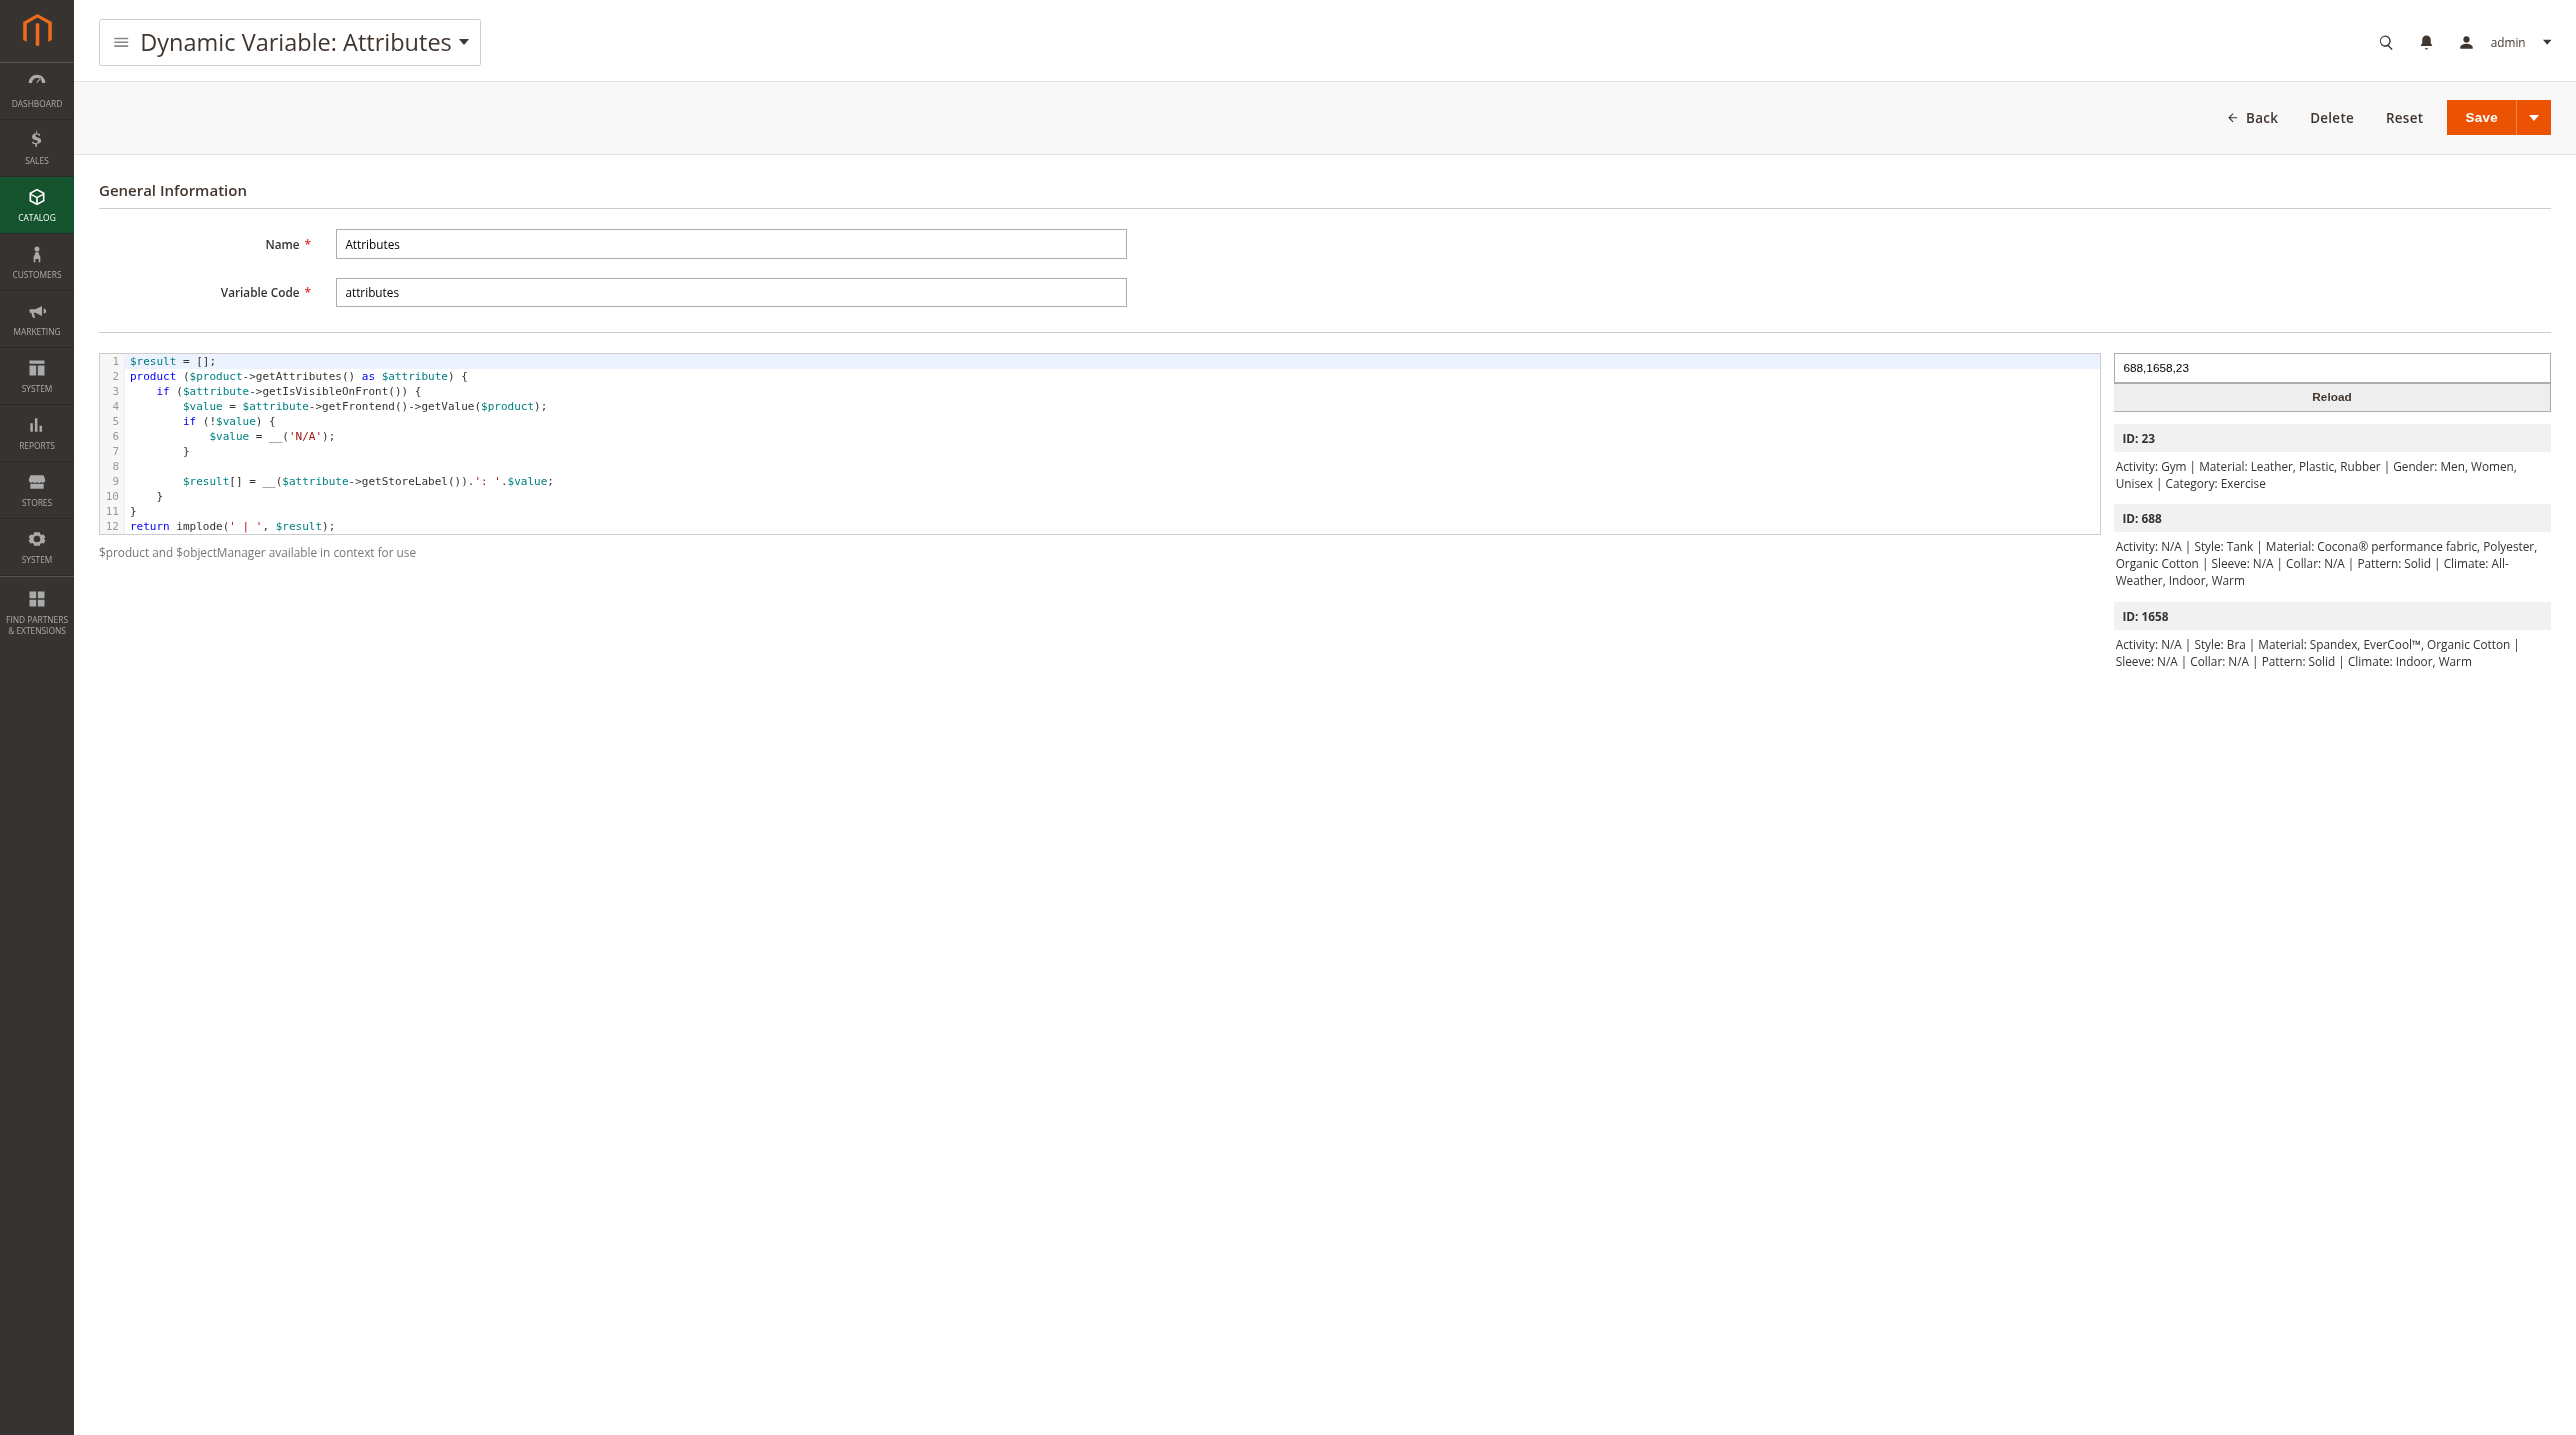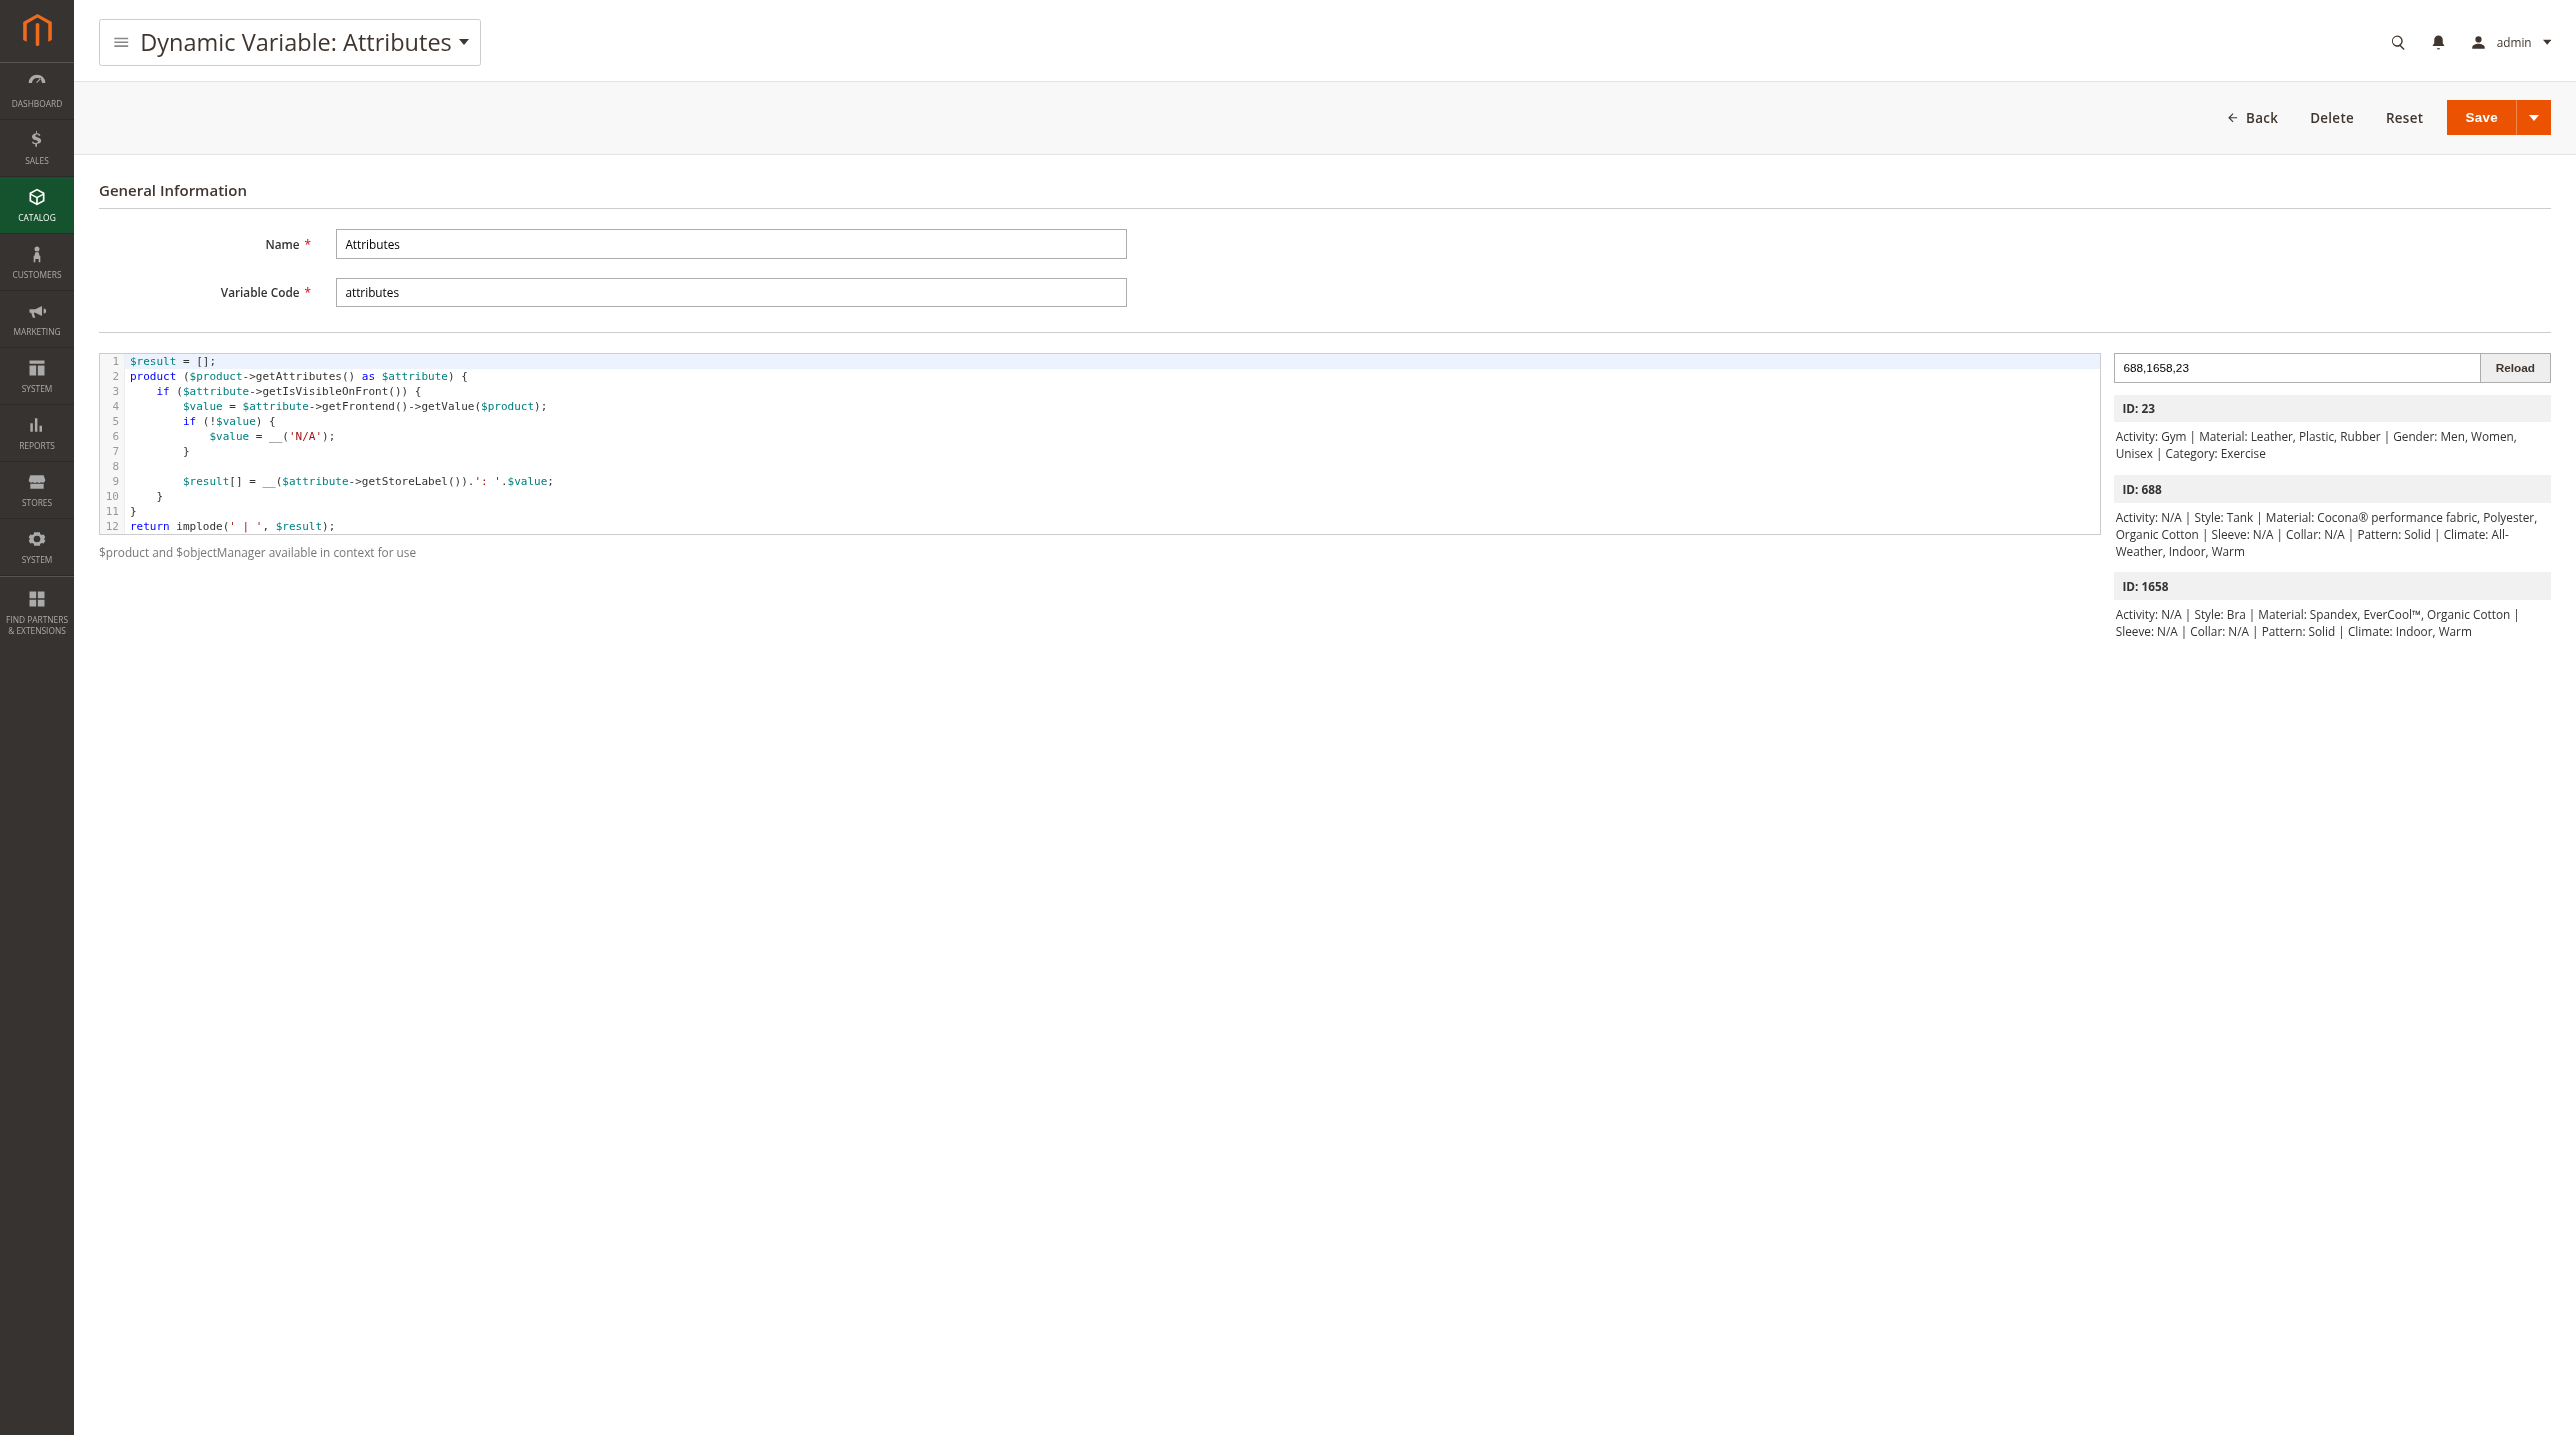--- a/index.html
+++ b/index.html
@@ -14,21 +14,21 @@
 .sidebar-item.last{border-top:0.8px solid #555;border-bottom:none;padding:11.8px 3.4px;}
 .main{flex:1;display:flex;flex-direction:column;}
 .header{display:flex;align-items:center;padding:18.5px 25px 15px;}
 .title-wrap{display:flex;align-items:center;border:0.8px solid #ccc;border-radius:2.5px;padding:6.7px 11.8px;}
 .title-wrap svg.ham{width:18.5px;height:18.5px;fill:#888;margin-right:10px;}
 .page-title{font-size:23.5px;font-weight:400;color:#41362f;}
 .title-wrap .caret{margin-left:6.7px;}
 .header-right{margin-left:auto;display:flex;align-items:center;gap:23.5px;}
 .header-icon{cursor:pointer;color:#41362f;display:flex;align-items:center;}
 .header-icon svg{width:17px;height:17px;fill:currentColor;}
-.user-menu{display:flex;align-items:center;gap:11px;cursor:pointer;}
+.user-menu{display:flex;align-items:center;gap:17px;cursor:pointer;}
 .user-menu span{font-size:11.8px;color:#41362f;}
 .actionbar{background:#f8f8f8;border-top:0.8px solid #e3e3e3;border-bottom:0.8px solid #e3e3e3;padding:18.5px 25px;display:flex;justify-content:flex-end;align-items:center;gap:32px;}
 .actionbar .link{color:#41362f;font-size:13.4px;font-weight:600;cursor:pointer;display:flex;align-items:center;gap:6.7px;letter-spacing:0.3px;}
 .actionbar .link svg{width:13.4px;height:13.4px;fill:currentColor;}
 .btn-save{background:#eb5202;color:#fff;padding:10px 18.5px;font-size:13.4px;font-weight:600;border:none;cursor:pointer;letter-spacing:0.3px;}
 .btn-save-drop{background:#eb5202;color:#fff;padding:10px 11.8px;border:none;border-left:0.8px solid rgba(255,255,255,0.3);cursor:pointer;display:flex;align-items:center;}
 .btn-save-drop svg{width:10px;height:10px;fill:#fff;}
 .save-group{display:flex;margin-left:-8.4px;border-radius:12px;}
 .content{padding:25px;}
 .section-title{font-size:15px;color:#41362f;font-weight:600;margin-bottom:8.4px;}
@@ -43,21 +43,21 @@
 .code-editor{border:0.8px solid #ccc;font-family:Menlo,Monaco,Consolas,monospace;font-size:11px;background:#fff;}
 .code-line{display:flex;}
 .code-line.hl{background:#ecf3fe;}
 .gutter{width:25px;text-align:right;padding-right:5px;color:#999;background:#f7f7f7;border-right:0.8px solid #eee;flex-shrink:0;line-height:15px;}
 .code-text{padding-left:5px;white-space:pre;line-height:15px;color:#333;}
 .tok-kw{color:#0000ff;}
 .tok-var{color:#008080;}
 .tok-str{color:#a31515;}
 .code-hint{color:#777;font-size:11.8px;margin-top:8.4px;}
 .code-right{width:437px;}
-.input-group{display:flex;margin-bottom:11.8px;}
+.input-group{display:flex;margin-bottom:11.8px;flex-direction:column;}
 .input-group input{flex:1;padding:6.7px 8.4px;border:0.8px solid #adadad;font-size:11.8px;}
 .input-group button{padding:6.7px 15px;background:#eee;border:0.8px solid #adadad;border-left:none;font-size:11.8px;cursor:pointer;font-weight:600;color:#41362f;}
 .result-block{margin-bottom:6.7px;}
 .result-head{background:#f1f1f1;padding:5.9px 8.4px;font-weight:700;font-size:11.8px;}
 .result-body{padding:5.9px 1.7px;font-size:11.8px;line-height:1.45;}
 </style>
 </head>
 <body>
 
 <div class="app">

